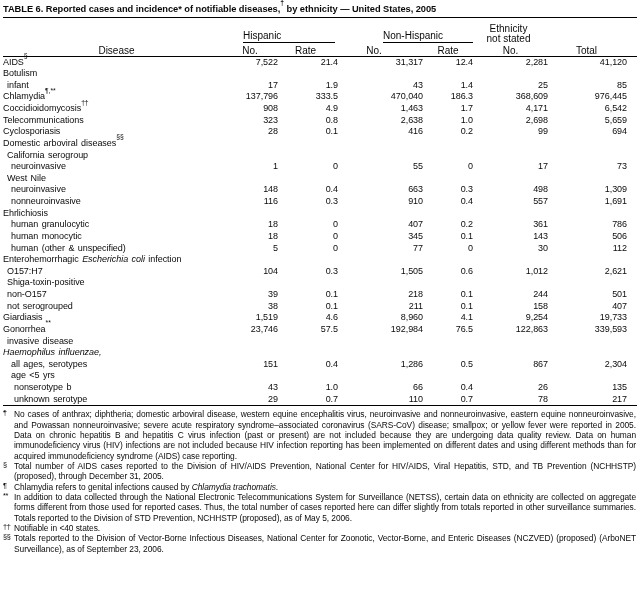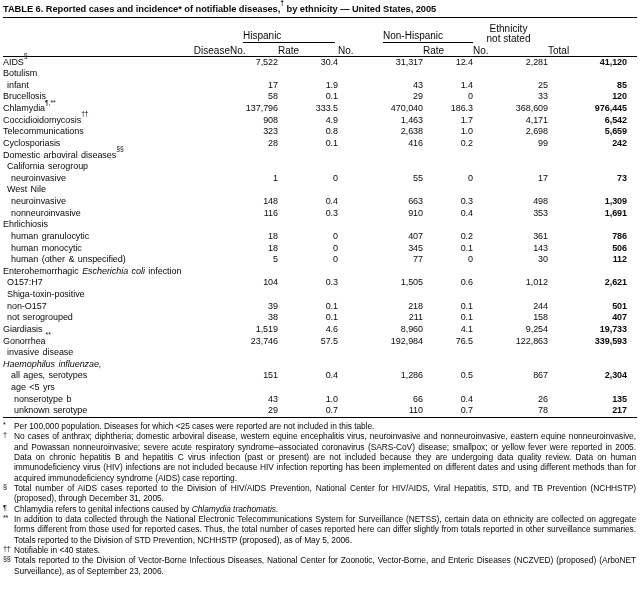--- a/index.html
+++ b/index.html
@@ -26,39 +26,39 @@
 
   table { border-collapse: collapse; width: 634px; table-layout: fixed; }
   thead th { font-weight: normal; font-size: 10px; vertical-align: bottom; white-space: nowrap; margin-top: 44px; }
   tr.group th { height: 25px; }
   .grp { text-align: left; }
   .grp .grp-line { border-bottom: 1px solid #000; padding-bottom: 1px; }
   .grp-hisp .grp-line { margin: 0 3px 0 13px; }
   .grp-nonhisp .grp-line { margin: 0 0 0 45px; }
   .grp-eth { text-align: center; line-height: 9.5px; padding-right: 4px; }
   tr.sub th { height: 13px; border-bottom: 1.6px solid #000; }
-  th.h-disease { text-align: right; padding-left: 0; }
-  th.num { text-align: left; }
+  th.h-disease { text-align: center; padding-left: 0; }
+  th.num { text-align: center; }
   .pr8 { padding-right: 8px; } .pr5 { padding-right: 5px; }
   .pr13 { padding-right: 13px; } .pr0 { padding-right: 0; }
   .pr12 { padding-right: 12px; }
 
   tbody td {
     font-size: 9px;
     line-height: 11.62px;
     height: 11.62px;
     white-space: nowrap;
     vertical-align: bottom;
     letter-spacing: -0.05px;
   }
   td.lbl { text-align: left; word-spacing: 1px; }
   .lv0 { padding-left: 0; } .lv1 { padding-left: 4px; }
   .lv2 { padding-left: 8px; } .lv3 { padding-left: 11px; margin-top: 40px; }
   td.num { text-align: right; }
-  td.total { font-weight: bold; padding-right: 10px; }
+  td.total { font-weight: normal; padding-right: 10px; }
   .it { font-style: italic; text-align: right; }
 
   .footnotes { padding: 3px 1px 0 0; }
   .fn {
     position: relative;
     padding-left: 11px;
     font-size: 8.4px;
     line-height: 10.35px;
     text-align: justify;
     letter-spacing: -0.05px;
@@ -105,21 +105,21 @@
         <th class="num pr13">No.</th>
         <th class="num pr0">Rate</th>
         <th class="num pr0">No.</th>
         <th class="num pr12">Total</th>
       </tr>
     </thead>
     <tbody id="table-body">
         <tr>
           <td class="lbl lv0"><span>AIDS</span><sup>§</sup></td>
           <td class="num">7,522</td>
-          <td class="num">30.4</td>
+          <td class="num">21.4</td>
           <td class="num">31,317</td>
           <td class="num">12.4</td>
           <td class="num">2,281</td>
           <td class="num total">41,120</td>
         </tr>
         <tr>
           <td class="lbl lv0"><span>Botulism</span></td>
           <td class="num"></td>
           <td class="num"></td>
           <td class="num"></td>
@@ -130,29 +130,20 @@
         <tr>
           <td class="lbl lv1"><span>infant</span></td>
           <td class="num">17</td>
           <td class="num">1.9</td>
           <td class="num">43</td>
           <td class="num">1.4</td>
           <td class="num">25</td>
           <td class="num total">85</td>
         </tr>
         <tr>
-          <td class="lbl lv0"><span>Brucellosis</span></td>
-          <td class="num">58</td>
-          <td class="num">0.1</td>
-          <td class="num">29</td>
-          <td class="num">0</td>
-          <td class="num">33</td>
-          <td class="num total">120</td>
-        </tr>
-        <tr>
           <td class="lbl lv0"><span>Chlamydia</span><sup>¶,**</sup></td>
           <td class="num">137,796</td>
           <td class="num">333.5</td>
           <td class="num">470,040</td>
           <td class="num">186.3</td>
           <td class="num">368,609</td>
           <td class="num total">976,445</td>
         </tr>
         <tr>
           <td class="lbl lv0"><span>Coccidioidomycosis</span><sup>††</sup></td>
@@ -172,21 +163,21 @@
           <td class="num">2,698</td>
           <td class="num total">5,659</td>
         </tr>
         <tr>
           <td class="lbl lv0"><span>Cyclosporiasis</span></td>
           <td class="num">28</td>
           <td class="num">0.1</td>
           <td class="num">416</td>
           <td class="num">0.2</td>
           <td class="num">99</td>
-          <td class="num total">242</td>
+          <td class="num total">694</td>
         </tr>
         <tr>
           <td class="lbl lv0"><span>Domestic arboviral diseases</span><sup>§§</sup></td>
           <td class="num"></td>
           <td class="num"></td>
           <td class="num"></td>
           <td class="num"></td>
           <td class="num"></td>
           <td class="num total"></td>
         </tr>
@@ -225,21 +216,21 @@
           <td class="num">0.3</td>
           <td class="num">498</td>
           <td class="num total">1,309</td>
         </tr>
         <tr>
           <td class="lbl lv2"><span>nonneuroinvasive</span></td>
           <td class="num">116</td>
           <td class="num">0.3</td>
           <td class="num">910</td>
           <td class="num">0.4</td>
-          <td class="num">353</td>
+          <td class="num">557</td>
           <td class="num total">1,691</td>
         </tr>
         <tr>
           <td class="lbl lv0"><span>Ehrlichiosis</span></td>
           <td class="num"></td>
           <td class="num"></td>
           <td class="num"></td>
           <td class="num"></td>
           <td class="num"></td>
           <td class="num total"></td>
@@ -386,21 +377,21 @@
           <td class="num">110</td>
           <td class="num">0.7</td>
           <td class="num">78</td>
           <td class="num total">217</td>
         </tr>
       </tbody>
   </table>
   <div class="rule-heavy"></div>
 
   <div class="footnotes" id="footnotes">
-      <div class="fn"><span class="mk">*</span><span>Per 100,000 population. Diseases for which &lt;25 cases were reported are not included in this table.</span></div>
+      <div class="fn"><span class="mk">*</span></div>
       <div class="fn"><span class="mk">†</span><span>No cases of anthrax; diphtheria; domestic arboviral disease, western equine encephalitis virus, neuroinvasive and nonneuroinvasive, eastern equine nonneuroinvasive, and Powassan nonneuroinvasive; severe acute respiratory syndrome–associated coronavirus (SARS-CoV) disease; smallpox; or yellow fever were reported in 2005. Data on chronic hepatitis B and hepatitis C virus infection (past or present) are not included because they are undergoing data quality review. Data on human immunodeficiency virus (HIV) infections are not included because HIV infection reporting has been implemented on different dates and using different methods than for acquired immunodeficiency syndrome (AIDS) case reporting.</span></div>
       <div class="fn"><span class="mk">§</span><span>Total number of AIDS cases reported to the Division of HIV/AIDS Prevention, National Center for HIV/AIDS, Viral Hepatitis, STD, and TB Prevention (NCHHSTP) (proposed), through December 31, 2005.</span></div>
       <div class="fn"><span class="mk">¶</span><span>Chlamydia refers to genital infections caused by </span><span class="it">Chlamydia trachomatis</span><span>.</span></div>
       <div class="fn"><span class="mk">**</span><span>In addition to data collected through the National Electronic Telecommunications System for Surveillance (NETSS), certain data on ethnicity are collected on aggregate forms different from those used for reported cases. Thus, the total number of cases reported here can differ slightly from totals reported in other surveillance summaries. Totals reported to the Division of STD Prevention, NCHHSTP (proposed), as of May 5, 2006.</span></div>
       <div class="fn"><span class="mk">††</span><span>Notifiable in &lt;40 states.</span></div>
       <div class="fn"><span class="mk">§§</span><span>Totals reported to the Division of Vector-Borne Infectious Diseases, National Center for Zoonotic, Vector-Borne, and Enteric Diseases (NCZVED) (proposed) (ArboNET Surveillance), as of September 23, 2006.</span></div>
     </div>
 
 </div>
 

